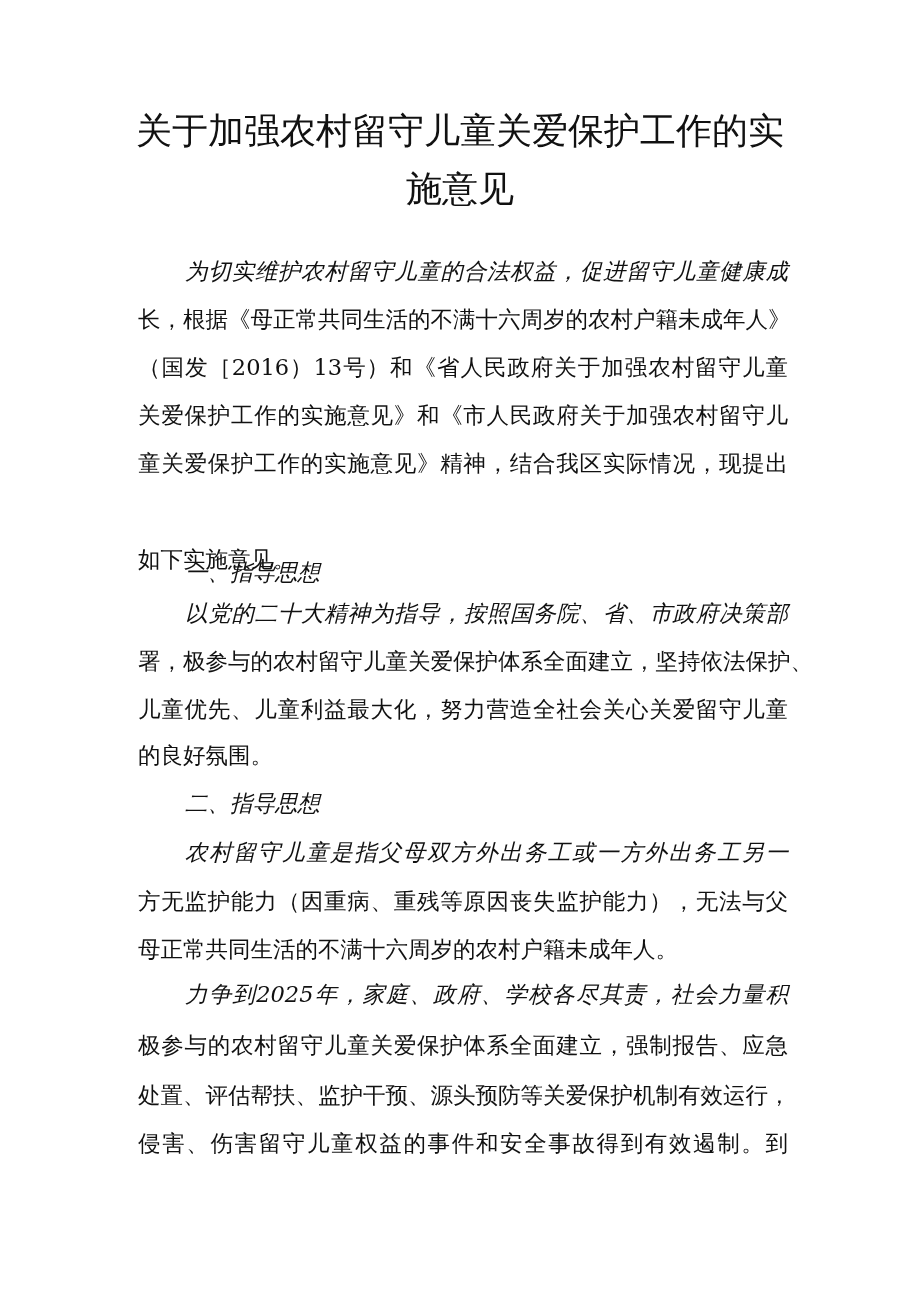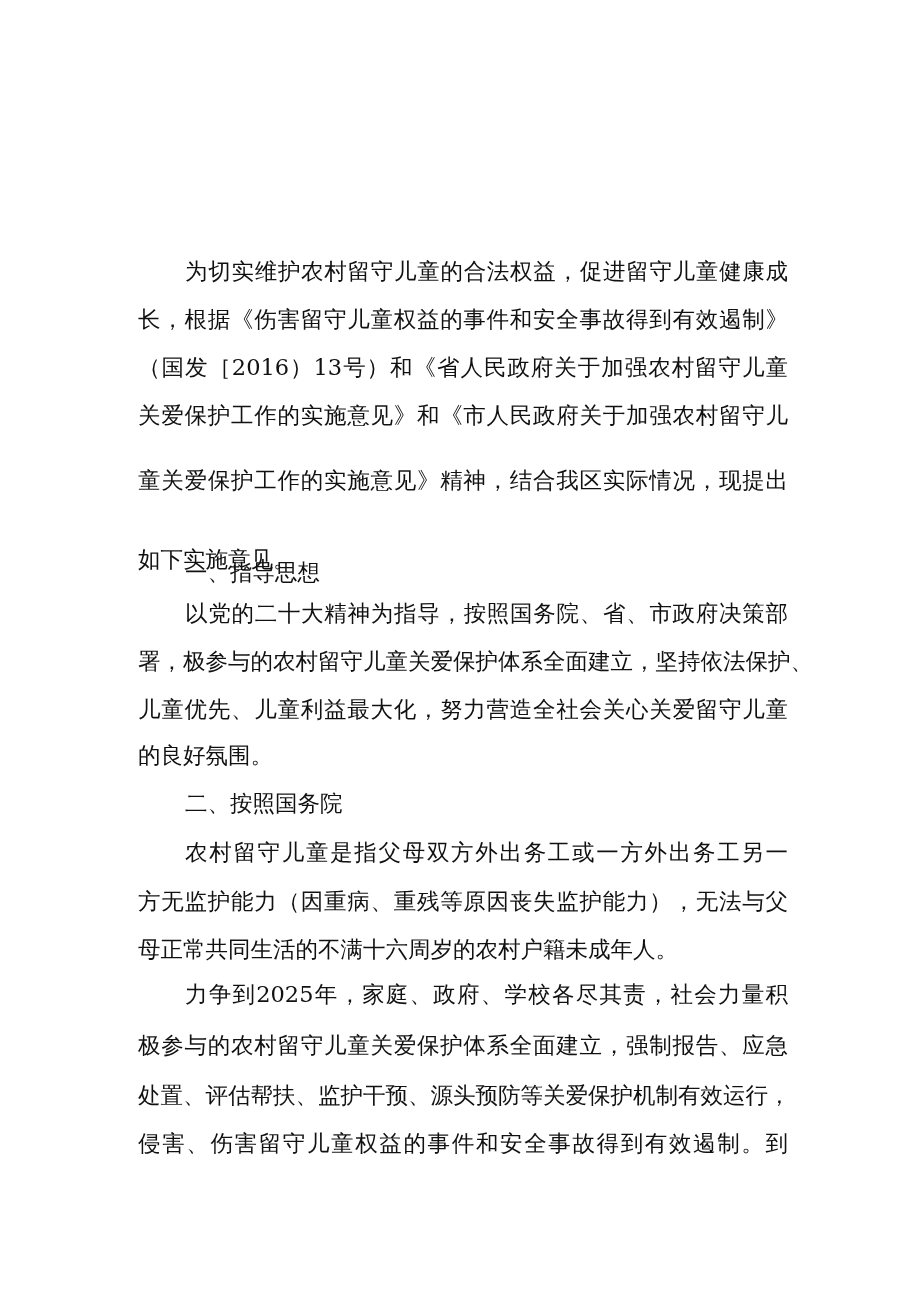--- a/index.html
+++ b/index.html
@@ -44,52 +44,57 @@
       width: 650px;
       font-size: 22.5px;
       line-height: 30px;
       white-space: nowrap;
       text-align: justify;
       text-align-last: justify;
     }
     .line.indent {
       left: 185px;
       width: 603px;
+      font-style: italic;
     }
     .line.last {
       text-align-last: left;
     }
     .heading {
       text-align-last: left;
     }
   </style>
 </head>
 <body>
 
 <div class="page">
 
+  <h1 class="title" style="margin:0;">
+    <span class="tline">关于加强农村留守儿童关爱保护工作的实</span>
+    <span class="tline">施意见</span>
+  </h1>
 
   <div>
     <div class="line indent" style="top:256px;">为切实维护农村留守儿童的合法权益，促进留守儿童健康成</div>
-    <div class="line" style="top:304px;">长，根据《伤害留守儿童权益的事件和安全事故得到有效遏制》</div>
+    <div class="line" style="top:304px;">长，根据《母正常共同生活的不满十六周岁的农村户籍未成年人》</div>
     <div class="line" style="top:352px;">（国发［2016）13号）和《省人民政府关于加强农村留守儿童</div>
     <div class="line" style="top:400px;">关爱保护工作的实施意见》和《市人民政府关于加强农村留守儿</div>
-    <div class="line" style="top:465px;">童关爱保护工作的实施意见》精神，结合我区实际情况，现提出</div>
+    <div class="line" style="top:448px;">童关爱保护工作的实施意见》精神，结合我区实际情况，现提出</div>
     <div class="line last" style="top:512px;margin-top:32px;">如下实施意见。</div>
   </div>
 
   <div class="line indent heading" style="top:545px;margin-top:12px;">一、指导思想</div>
   <div>
     <div class="line indent" style="top:598px;">以党的二十大精神为指导，按照国务院、省、市政府决策部</div>
     <div class="line" style="top:646px;">署，极参与的农村留守儿童关爱保护体系全面建立，坚持依法保护、</div>
     <div class="line" style="top:694px;">儿童优先、儿童利益最大化，努力营造全社会关心关爱留守儿童</div>
     <div class="line last" style="top:740px;">的良好氛围。</div>
   </div>
 
-  <div class="line indent heading" style="top:788px;">二、按照国务院</div>
+  <div class="line indent heading" style="top:788px;">二、指导思想</div>
   <div>
     <div class="line indent" style="top:837px;">农村留守儿童是指父母双方外出务工或一方外出务工另一</div>
     <div class="line" style="top:886px;">方无监护能力（因重病、重残等原因丧失监护能力），无法与父</div>
     <div class="line last" style="top:934px;">母正常共同生活的不满十六周岁的农村户籍未成年人。</div>
   </div>
   <div>
     <div class="line indent" style="top:979px;">力争到2025年，家庭、政府、学校各尽其责，社会力量积</div>
     <div class="line" style="top:1032px;font-family:Liberation Mono, monospace;">极参与的农村留守儿童关爱保护体系全面建立，强制报告、应急</div>
     <div class="line" style="top:1080px;">处置、评估帮扶、监护干预、源头预防等关爱保护机制有效运行，</div>
     <div class="line" style="top:1128px;">侵害、伤害留守儿童权益的事件和安全事故得到有效遏制。到</div>

